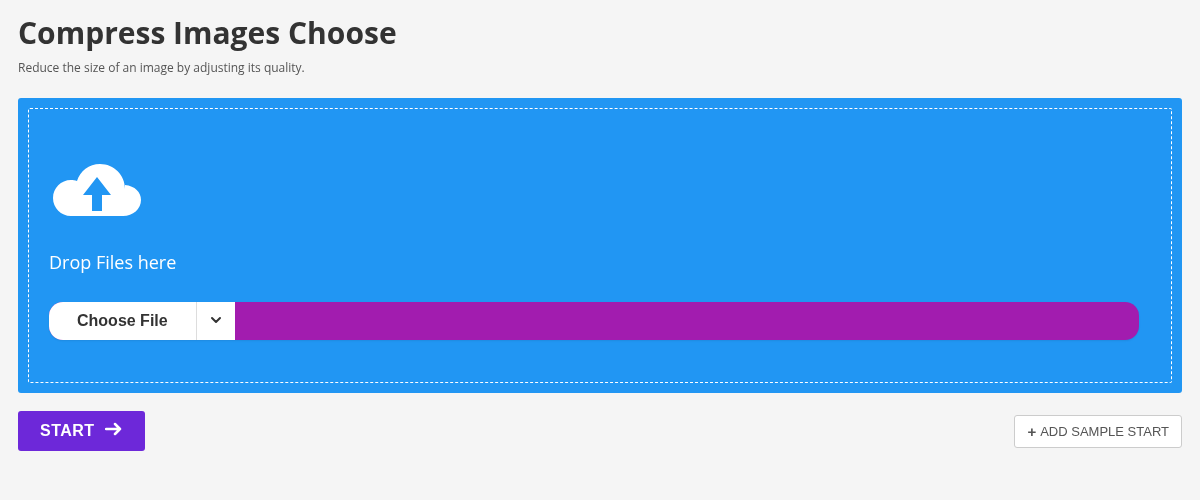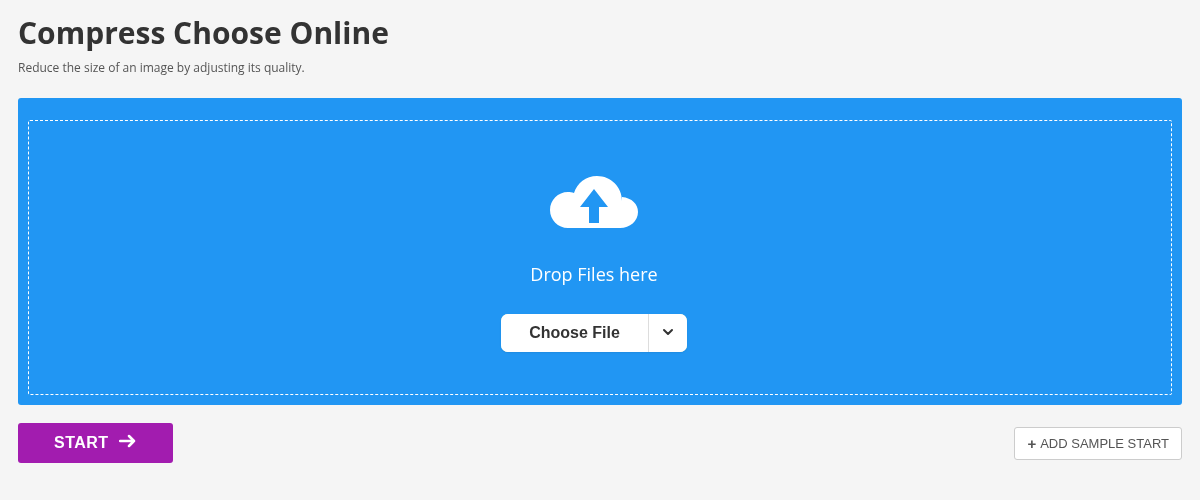--- a/index.html
+++ b/index.html
@@ -29,37 +29,35 @@
       border-radius: 3px;
       padding: 10px;
       margin-bottom: 18px;
     }
     .dropzone-inner {
       border: 1.5px dashed #fff;
       border-radius: 2px;
       padding: 50px 32px 42px 20px;
       display: flex;
       flex-direction: column;
-      align-items: center;
       justify-content: center;
-      margin-top: 12px;
     }
     .cloud-icon {
       margin-bottom: 14px;
     }
     .drop-text {
       color: #fff;
       font-size: 18px;
       font-weight: 500;
       margin-bottom: 28px;
     }
     .choose-file-group {
       display: flex;
-      background: #fef9c3;
-      border-radius: 7px;
+      background: #a21caf;
+      border-radius: 14px;
       overflow: hidden;
       box-shadow: 0 1px 2px rgba(0,0,0,0.08);
     }
     .choose-file-button {
       background: #fff;
       border: none;
       padding: 10px 28px;
       font-size: 16px;
       font-weight: 600;
       color: #333;
@@ -74,25 +72,25 @@
       display: flex;
       align-items: center;
       justify-content: center;
     }
     .bottom-bar {
       display: flex;
       justify-content: space-between;
       align-items: center;
     }
     .start-button {
-      background: #a21caf;
+      background: #6d28d9;
       color: #fff;
       border: none;
       border-radius: 3px;
-      padding: 11px 36px;
+      padding: 11px 22px;
       font-size: 16px;
       font-weight: 700;
       letter-spacing: 0.5px;
       cursor: pointer;
       display: flex;
       align-items: center;
       gap: 10px;
     }
     .add-sample-button {
       background: #fff;
@@ -108,21 +106,21 @@
       gap: 4px;
     }
     .plus-glyph {
       font-weight: 700;
       font-size: 15px;
     }
   </style>
 </head>
 <body>
 
-<h1 class="page-title">Compress Choose Online</h1>
+<h1 class="page-title">Compress Images Choose</h1>
 <p class="page-subtitle">Reduce the size of an image by adjusting its quality.</p>
 
 <div class="dropzone">
   <div class="dropzone-inner">
     <div class="cloud-icon">
       <svg width="96" height="72" viewBox="0 0 96 72">
         <path fill="#ffffff" d="M76 30c0-14-11-25-25-25-11 0-20 7-23 17-2-1-4-1-6-1C12 21 4 29 4 39s8 18 18 18h52c10 0 18-7 18-16 0-8-6-14-16-15z"></path>
         <path fill="#2196f3" d="M48 18 L34 36 L43 36 L43 52 L53 52 L53 36 L62 36 Z"></path>
       </svg>
     </div>

